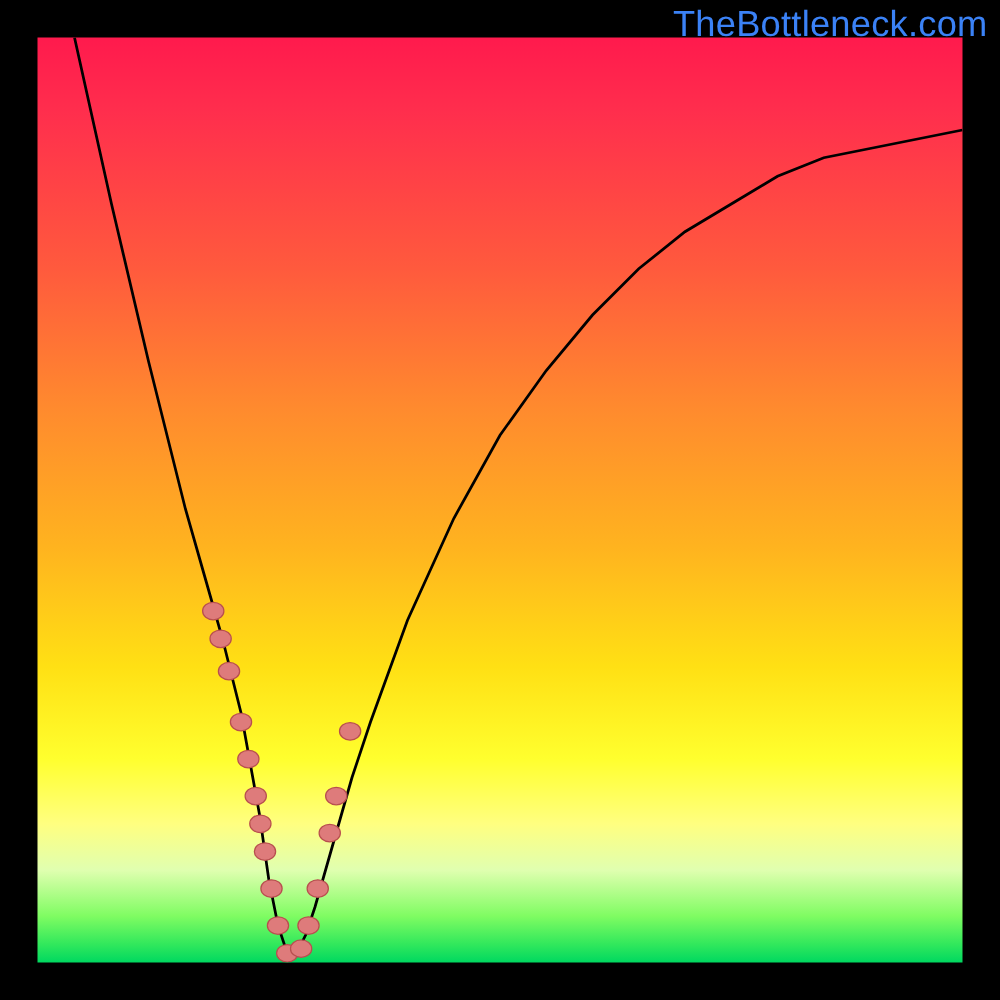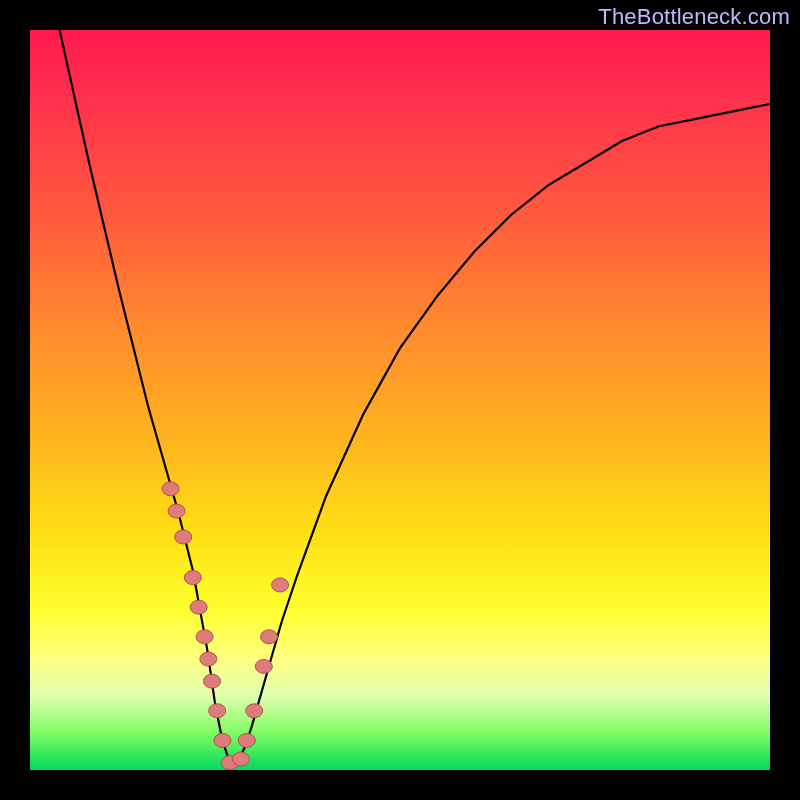--- a/index.html
+++ b/index.html
@@ -37,23 +37,23 @@
       #e0ffb0 90%,
       #7ffc62 95%,
       #32e85c 98%,
       #00d860 100%
     );
   }
   .watermark {
     position: absolute;
     top: 4px;
     right: 10px;
-    font-size: 22px;
+    font-size: 29px;
     font-weight: 500;
-    color: #c4b5fd;
+    color: #3b82f6;
     letter-spacing: 0.2px;
   }
   svg.curve {
     position: absolute;
     left: 0;
     top: 0;
     width: 740px;
     height: 740px;
   }
 </style>

